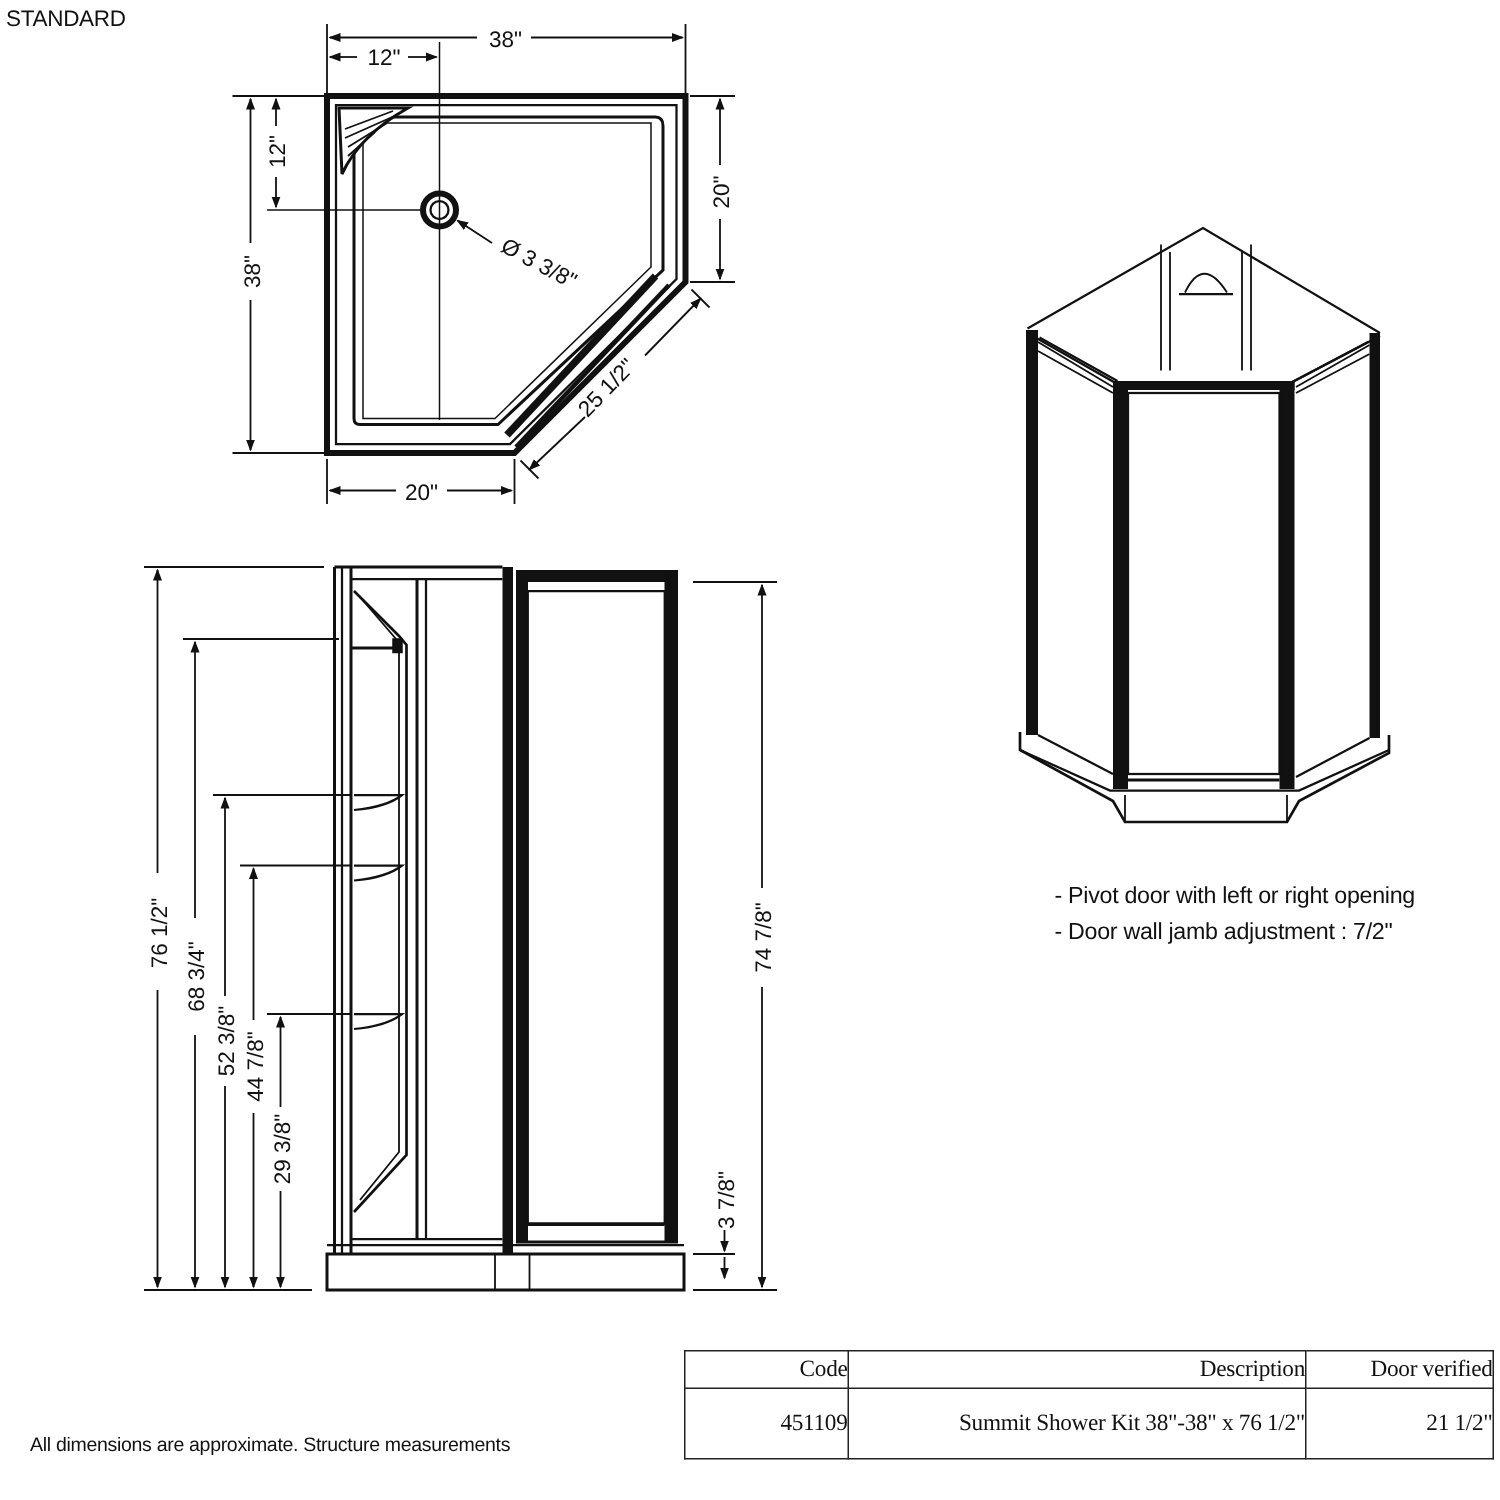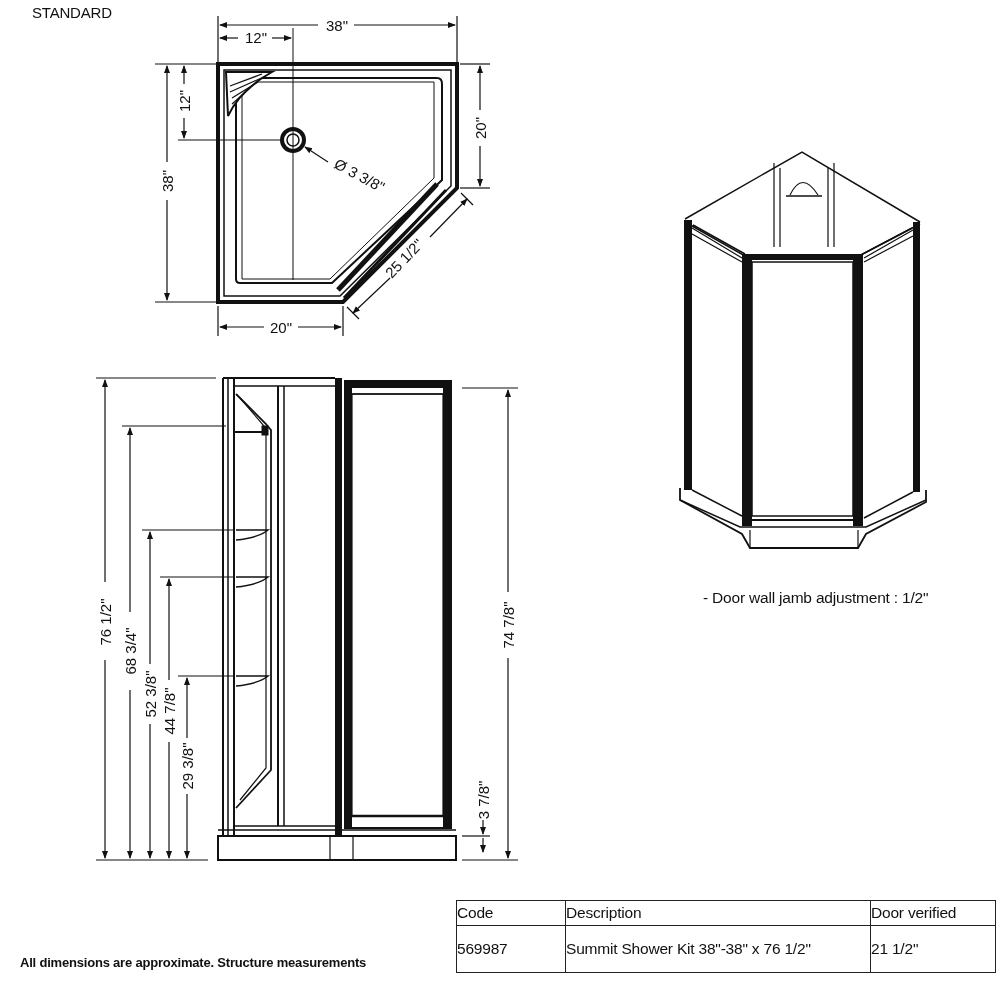--- a/index.html
+++ b/index.html
@@ -1,27 +1,27 @@
 <!DOCTYPE html>
 <html><head>
 <meta charset="utf-8">
 <style>
   html, body { margin: 0; padding: 0; background: #ffffff; }
   body { width: 1000px; height: 1000px; position: relative; overflow: hidden;
          font-family: "Liberation Sans", sans-serif; color: #111; }
   .abs { position: absolute; }
-  .title { left: 4px; top: 4px; font-size: 15px; letter-spacing: -0.2px; margin-left: 28px; }
+  .title { left: 4px; top: 4px; font-size: 15px; letter-spacing: -0.2px; }
   svg.drawing { position: absolute; left: 0; top: 0; }
   .dim { font-family: "Liberation Sans", sans-serif; font-size: 15px; fill: #111; }
   .notes { left: 703px; top: 586px; font-size: 15.5px; line-height: 24px; letter-spacing: -0.2px; }
   .notes div { white-space: nowrap; }
-  .disclaimer { left: 20px; top: 955px; font-size: 13px; font-weight: bold; line-height: 15px; letter-spacing: -0.2px; }
+  .disclaimer { left: 20px; top: 955px; font-size: 13px; font-weight: normal; line-height: 15px; letter-spacing: -0.2px; }
   table.spec { position: absolute; left: 456px; top: 900px; border-collapse: collapse;
                font-size: 15.5px; letter-spacing: -0.2px; }
-  table.spec th, table.spec td { border: 1.5px solid #222; text-align: left; font-weight: normal; padding: 0; }
+  table.spec th, table.spec td { border: 1.5px solid #222; text-align: right; font-weight: normal; padding: 0; font-family: Liberation Serif, serif; }
   table.spec th { height: 24px; }
   table.spec td { height: 46px; }
   .c1 { width: 108px; } .c2 { width: 304px; margin-top: 25px; } .c3 { width: 124px; }
 </style>
 </head>
 <body>
 
 <div class="abs title">STANDARD</div>
 
 <svg class="drawing" width="1000" height="1000" viewBox="0 0 1000 1000">
@@ -201,35 +201,36 @@
     <line x1="752" y1="520" x2="853" y2="520" stroke-width="2"></line>
 
     <path d="M680,488 L680,500 L742,534 L750,548 L858,548 L866,534 L926,502 L926,490" stroke-width="1.8"></path>
     <path d="M680,500 L740,527 L866,527 L926,500" stroke-width="1.5"></path>
     <line x1="750" y1="530" x2="750" y2="548" stroke-width="1.2"></line>
     <line x1="858" y1="530" x2="858" y2="548" stroke-width="1.2"></line>
   </g>
 </svg>
 
 <div class="abs notes">
-  <div>- Door wall jamb adjustment : 1/2"</div>
+  <div>- Pivot door with left or right opening</div>
+  <div>- Door wall jamb adjustment : 7/2"</div>
 </div>
 
 <div class="abs disclaimer">
   <div>All dimensions are approximate. Structure measurements</div>
 </div>
 
 <table class="spec">
   <thead>
     <tr>
       <th class="c1">Code</th>
       <th class="c2">Description</th>
       <th class="c3">Door verified</th>
     </tr>
   </thead>
   <tbody>
     <tr>
-      <td>569987</td>
+      <td>451109</td>
       <td>Summit Shower Kit 38"-38" x 76 1/2"</td>
       <td>21 1/2"</td>
     </tr>
   </tbody>
 </table>
 
 </body></html>

